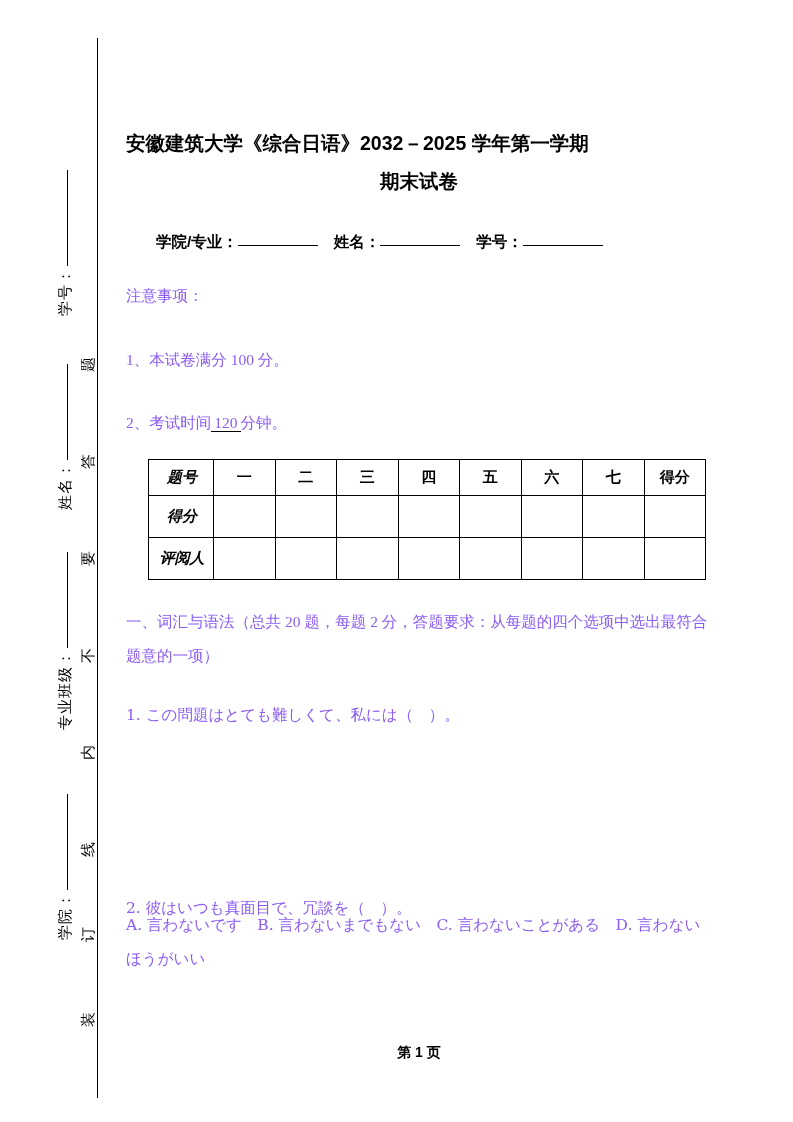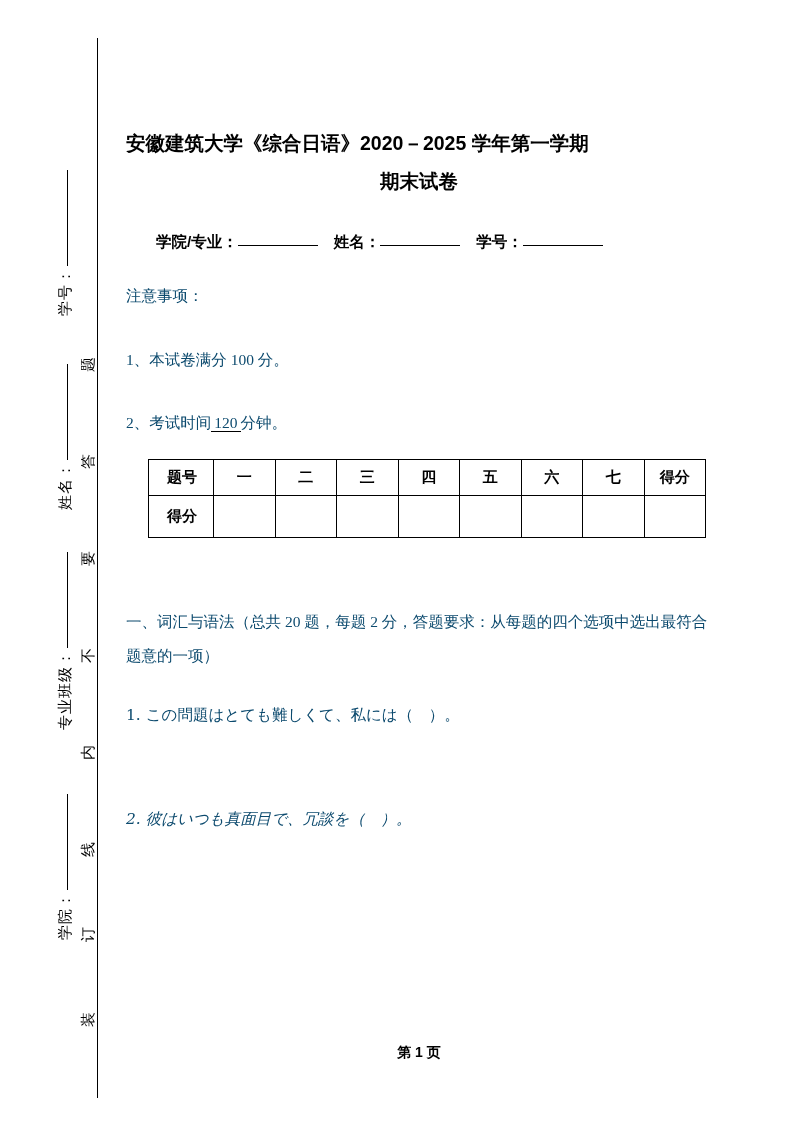--- a/index.html
+++ b/index.html
@@ -107,21 +107,21 @@
     vertical-align: 1px;
   }
 
   .para {
     position: absolute;
     left: 0;
     width: 588px;
     font-size: 15.5px;
     line-height: 30px;
     font-family: "Liberation Serif", "DejaVu Serif", serif;
-    color: #0c4a6e;
+    color: #8b5cf6;
   }
   #notice-head { top: 281px; }
   #notice-1 { top: 345px; }
   #notice-2 { top: 408px; }
   #notice-2 .u { border-bottom: 1.2px solid #000; padding: 0 3px; margin-top: 40px; }
 
   
   #score-table {
     position: absolute;
     left: 22px;
@@ -137,31 +137,32 @@
     vertical-align: middle;
     font-size: 15px;
     font-family: "Liberation Sans", "DejaVu Sans", sans-serif;
     padding: 0;
   }
   #score-table td.rowhead {
     font-weight: bold;
     width: 62px;
     padding-left: 2px;
     text-align: center;
+    font-style: italic;
   }
   #score-table td.colhead { font-weight: bold; }
   #score-table td.empty { height: 41px; }
 
   #section-1-heading {
     top: 605px;
     line-height: 34px;
   }
   #q1-stem   { top: 700px; }
   #q1-opts   { top: 759px; line-height: 34px; }
-  #q2-stem   { top: 804px; font-style: italic; }
+  #q2-stem   { top: 893px; }
   #q2-opts   { top: 908px; line-height: 34px; }
 
   .jp { font-family: "DejaVu Serif", "Liberation Serif", serif; }
 
   #page-footer {
     position: absolute;
     left: 0;
     top: 1044px;
     width: 586px;
     text-align: center;
@@ -196,21 +197,21 @@
   <div class="seal-char" style="top:646px;">不</div>
   <div class="seal-char" style="top:743px;">内</div>
   <div class="seal-char" style="top:840px;">线</div>
   <div class="seal-char" style="top:925px;">订</div>
   <div class="seal-char" style="top:1010px;">装</div>
 </div>
 
 <div id="sheet">
 
   <h1 id="exam-title">
-    <span class="l1">安徽建筑大学《综合日语》2020－2025 学年第一学期</span>
+    <span class="l1">安徽建筑大学《综合日语》2032－2025 学年第一学期</span>
     <span class="l2">期末试卷</span>
   </h1>
 
   <div id="student-info">
     <span class="fld"><span>学院/专业：</span><span class="ul"></span></span><span class="fld"><span>姓名：</span><span class="ul"></span></span><span class="fld"><span>学号：</span><span class="ul"></span></span>
   </div>
 
   <div class="para" id="notice-head">注意事项：</div>
   <div class="para" id="notice-1">1、本试卷满分 100 分。</div>
   <div class="para" id="notice-2"><span>2、考试时间</span><span class="u">120</span><span>分钟。</span></div>
@@ -232,23 +233,35 @@
         <td class="rowhead">得分</td>
         <td class="empty"></td>
         <td class="empty"></td>
         <td class="empty"></td>
         <td class="empty"></td>
         <td class="empty"></td>
         <td class="empty"></td>
         <td class="empty"></td>
         <td class="empty"></td>
       </tr>
+      <tr>
+        <td class="rowhead">评阅人</td>
+        <td class="empty"></td>
+        <td class="empty"></td>
+        <td class="empty"></td>
+        <td class="empty"></td>
+        <td class="empty"></td>
+        <td class="empty"></td>
+        <td class="empty"></td>
+        <td class="empty"></td>
+      </tr>
     </tbody>
   </table>
 
   <div class="para" id="section-1-heading">一、词汇与语法（总共 20 题，每题 2 分，答题要求：从每题的四个选项中选出最符合题意的一项）</div>
 
   <div class="para jp" id="q1-stem">1. この問題はとても難しくて、私には（　）。</div>
 
   <div class="para jp" id="q2-stem">2. 彼はいつも真面目で、冗談を（　）。</div>
+  <div class="para jp" id="q2-opts">A. 言わないです　B. 言わないまでもない　C. 言わないことがある　D. 言わないほうがいい</div>
 
   <div id="page-footer">第 1 页</div>
 </div>
 
 </body></html>

